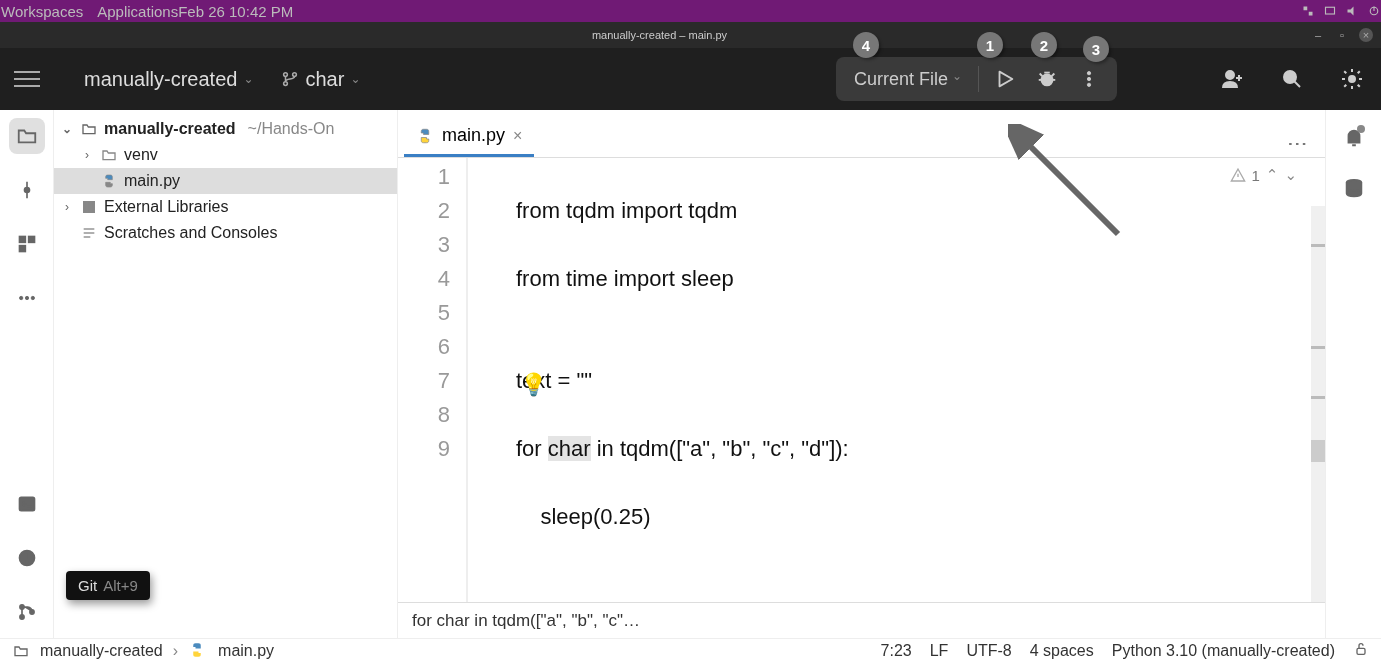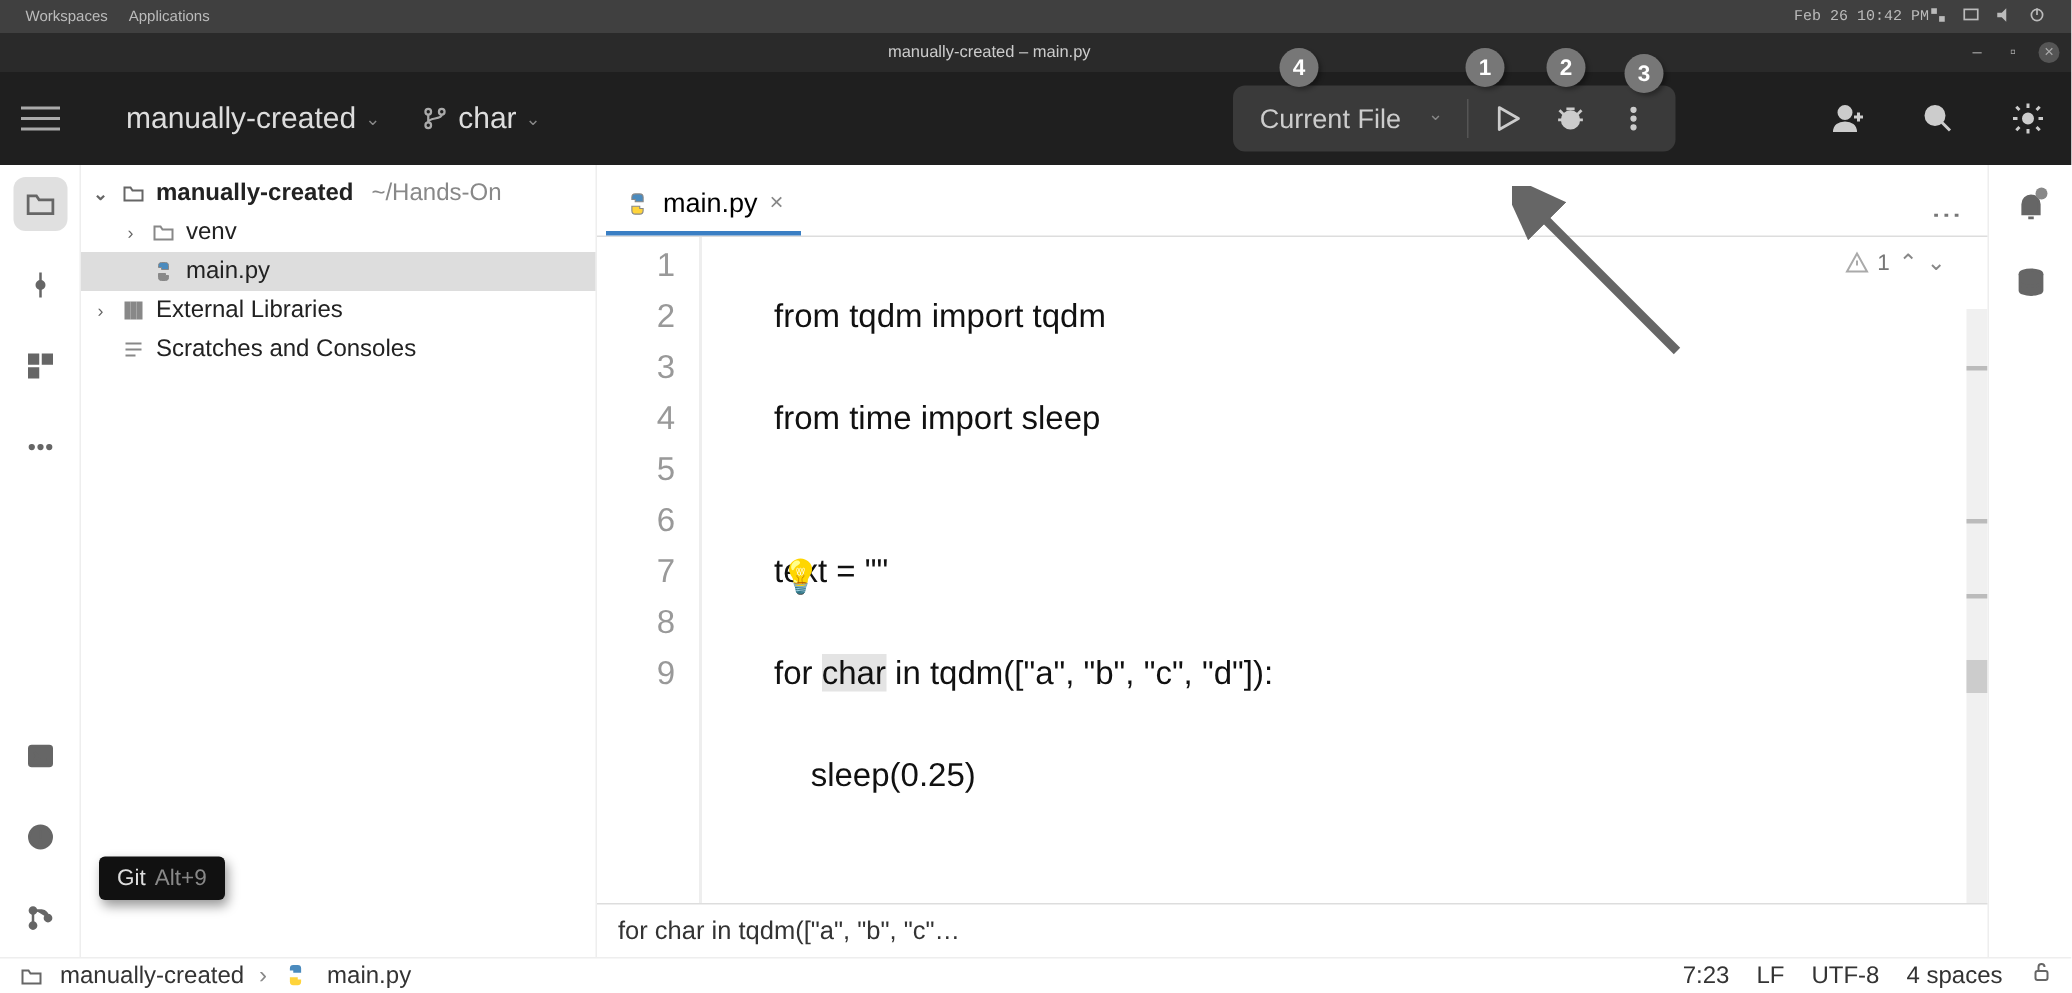--- a/index.html
+++ b/index.html
@@ -1,41 +1,41 @@
 <!DOCTYPE html>
 <html><head>
 <meta charset="utf-8">
 <style>
 * { margin: 0; padding: 0; box-sizing: border-box; font-family: -apple-system, BlinkMacSystemFont, "Segoe UI", sans-serif; }
 body { width: 1381px; height: 662px; overflow: hidden; background: #fff; }
 
 
-.sysbar { height: 22px; background: #404040; color: #bbb; display: flex; align-items: center; font-size: 10px; padding: 0 17px; }
+.sysbar { height: 22px; background: #701a75; color: #bbb; display: flex; align-items: center; font-size: 15px; padding: 0 1px; }
 .sysbar .left { display: flex; gap: 14px; }
-.sysbar .center { flex: 1; text-align: right; font-family: Liberation Mono, monospace; }
+.sysbar .center { flex: 1; text-align: left; }
 .sysbar .right { display: flex; gap: 10px; align-items: center; }
 .sysbar svg { width: 12px; height: 12px; fill: #bbb; }
 
 
 .wintitle { height: 26px; background: #2a2a2a; color: #ccc; display: flex; align-items: center; padding: 0 8px; font-size: 11px; }
 .wintitle .txt { flex: 1; text-align: center; }
 .wctrl { display: flex; gap: 10px; align-items: center; }
 .wctrl span { width: 14px; height: 14px; display: inline-flex; align-items: center; justify-content: center; color: #aaa; border-radius:50%; }
 .wctrl .close { background:#555; }
 
 
 .navbar { height: 62px; background: #1f1f1f; display: flex; align-items: center; color: #ccc; padding: 0 14px 0 10px; position: relative; }
 .hamburger { width: 34px; height: 34px; display: flex; flex-direction: column; justify-content: center; gap: 5px; padding: 4px; margin-right: 40px; cursor:pointer; }
 .hamburger span { height: 2px; background: #aaa; }
 .proj { font-size: 20px; color: #ddd; display: flex; align-items: center; gap: 6px; margin-right: 28px; cursor:pointer; }
 .branch { font-size: 20px; color: #ddd; display: flex; align-items: center; gap: 6px; cursor:pointer; }
 .chev { font-size: 12px; color: #888; }
 .nav-spacer { flex: 1; }
 .runbox { background: #3a3a3a; height: 44px; border-radius: 8px; display: flex; align-items: center; padding: 0 8px; gap: 2px; position: relative; }
-.runbox .cf { padding: 0 10px; font-size: 18px; display: flex; gap: 18px; cursor:pointer; }
+.runbox .cf { padding: 0 10px; font-size: 18px; display: flex; gap: 4px; cursor:pointer; }
 .runbox .sep { width: 1px; height: 26px; background: #555; margin: 0 4px; }
 .runbox .ibtn { width: 40px; height: 40px; display: flex; align-items: center; justify-content: center; cursor:pointer; }
 .runbox svg, .trail-icons svg { fill: #ccc; stroke: #ccc; }
 .trail-icons { display: flex; gap: 30px; margin-left: 100px; align-items: center; }
 .trail-icons .tbtn { width: 30px; height: 30px; display:flex; align-items:center; justify-content:center; cursor:pointer; }
 
 
 .main { display: flex; height: 528px; background: #fff; }
 
 
@@ -427,18 +427,19 @@
         <path d="M10 3h4c2 0 3 1 3 3v4h-7V8H7V6c0-2 1-3 3-3z" fill="#4B8BBE"></path>
         <path d="M14 21h-4c-2 0-3-1-3-3v-4h7v2h3v2c0 2-1 3-3 3z" fill="#ffd43b"></path>
       </svg>
     </span>
   <span>main.py</span>
   <div class="right">
     <span>7:23</span>
     <span>LF</span>
     <span>UTF-8</span>
     <span>4 spaces</span>
+    <span>Python 3.10 (manually-created)</span>
     <span><svg width="16" height="16" viewBox="0 0 24 24" fill="none" stroke="#666" stroke-width="2">
           <rect x="6" y="11" width="12" height="9" rx="2"></rect>
           <path d="M9 11V7a3 3 0 016 0"></path>
         </svg></span>
   </div>
 </div>
 
 </body></html>

